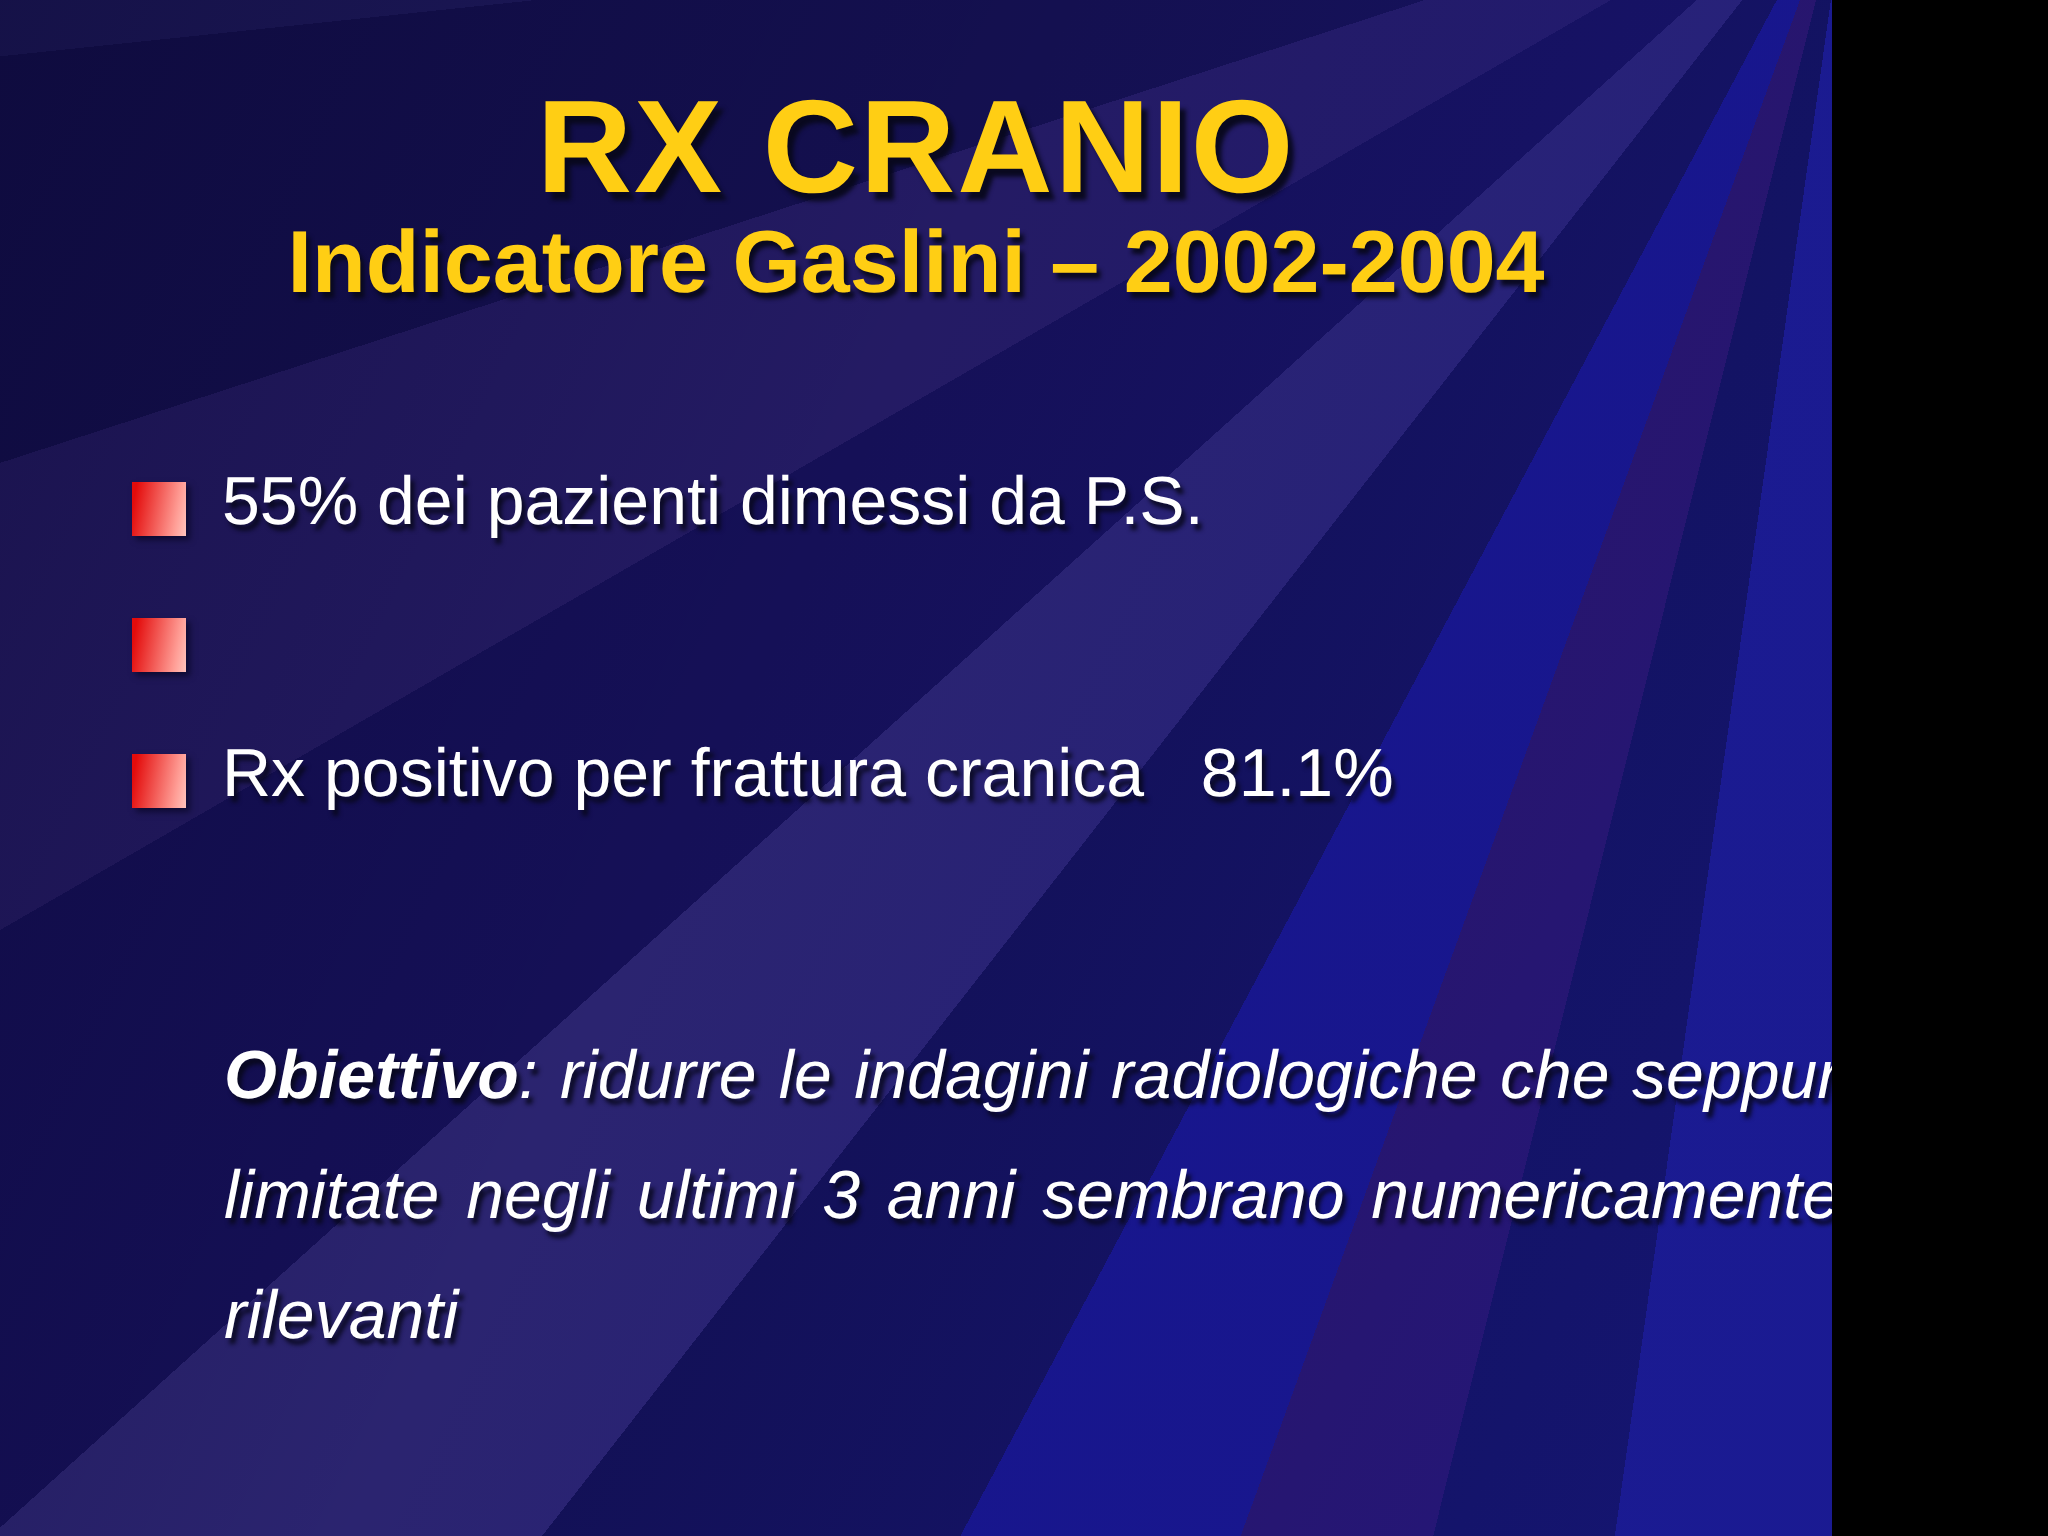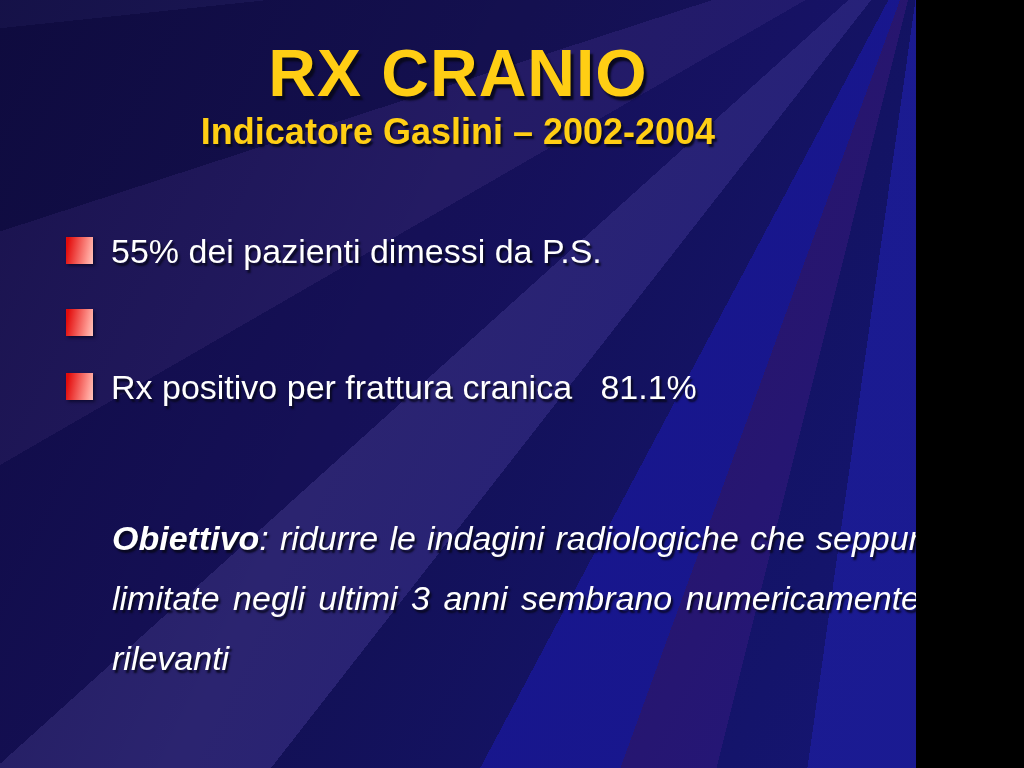--- a/index.html
+++ b/index.html
@@ -35,29 +35,29 @@
     text-align: center; z-index: 2;
   }
   .title-block h1 {
     margin: 0; color: #ffce14;
     font-size: 66px; font-weight: 700; line-height: 74px;
     letter-spacing: 1px;
     text-shadow: 3px 4px 2px rgba(8,8,28,0.95);
   }
   .title-block h2 {
     margin: 0; color: #ffce14;
-    font-size: 36px; font-weight: 700; line-height: 44px;
+    font-size: 44px; font-weight: 700; line-height: 44px;
     text-shadow: 2px 3px 2px rgba(8,8,28,0.95);
   }
   .bullets {
     position: absolute; left: 66px; top: 230px; width: 900px;
     margin: 0; padding: 0; list-style: none; z-index: 2;
   }
   .bullets li {
-    display: flex; align-items: flex-start;
+    display: flex; align-items: center;
     margin-bottom: 30px;
   }
   .marker {
     flex: 0 0 auto;
     width: 27px; height: 27px;
     margin: 7px 18px 0 0;
     background: linear-gradient(100deg, #e30b0b 8%, #ff9e96 80%, #ffc4bc 100%);
     box-shadow: 2px 2px 3px rgba(0,0,20,0.55);
   }
   .btext {

